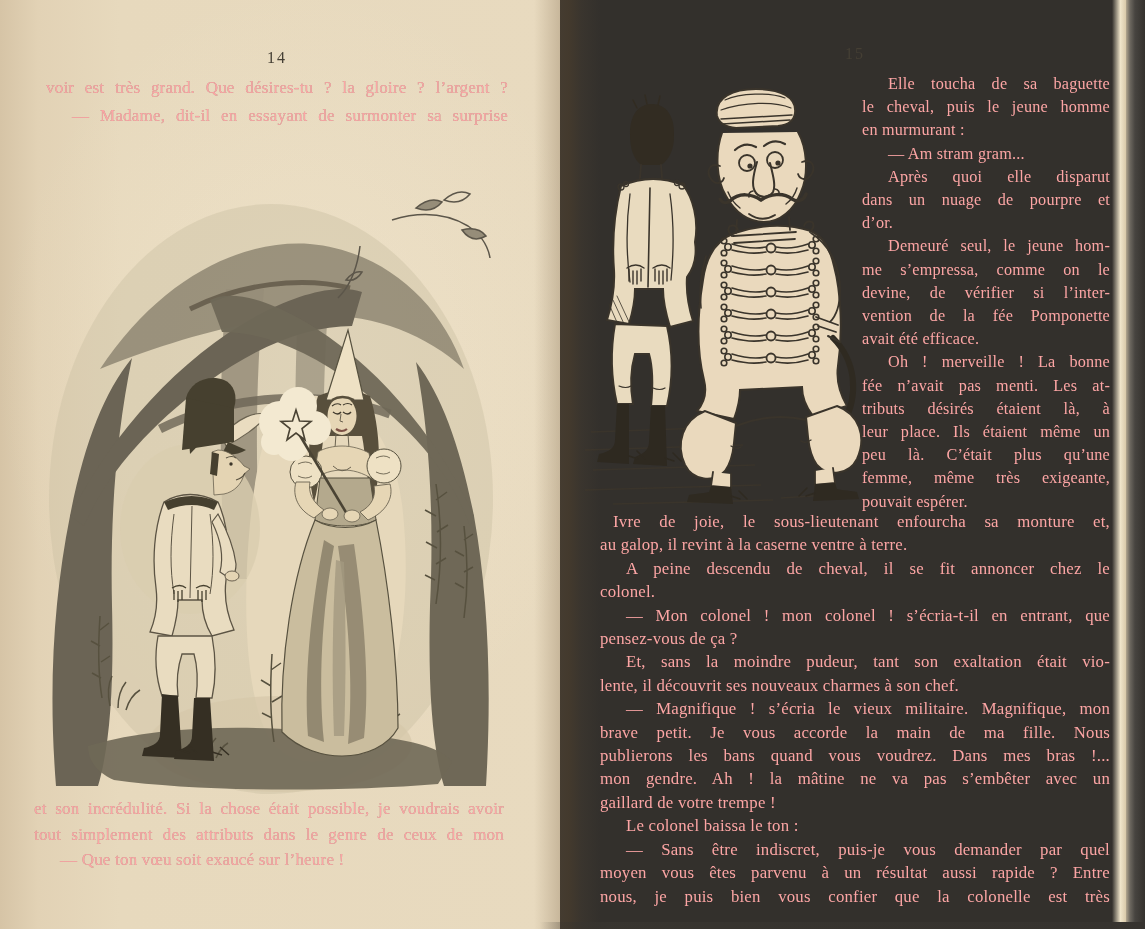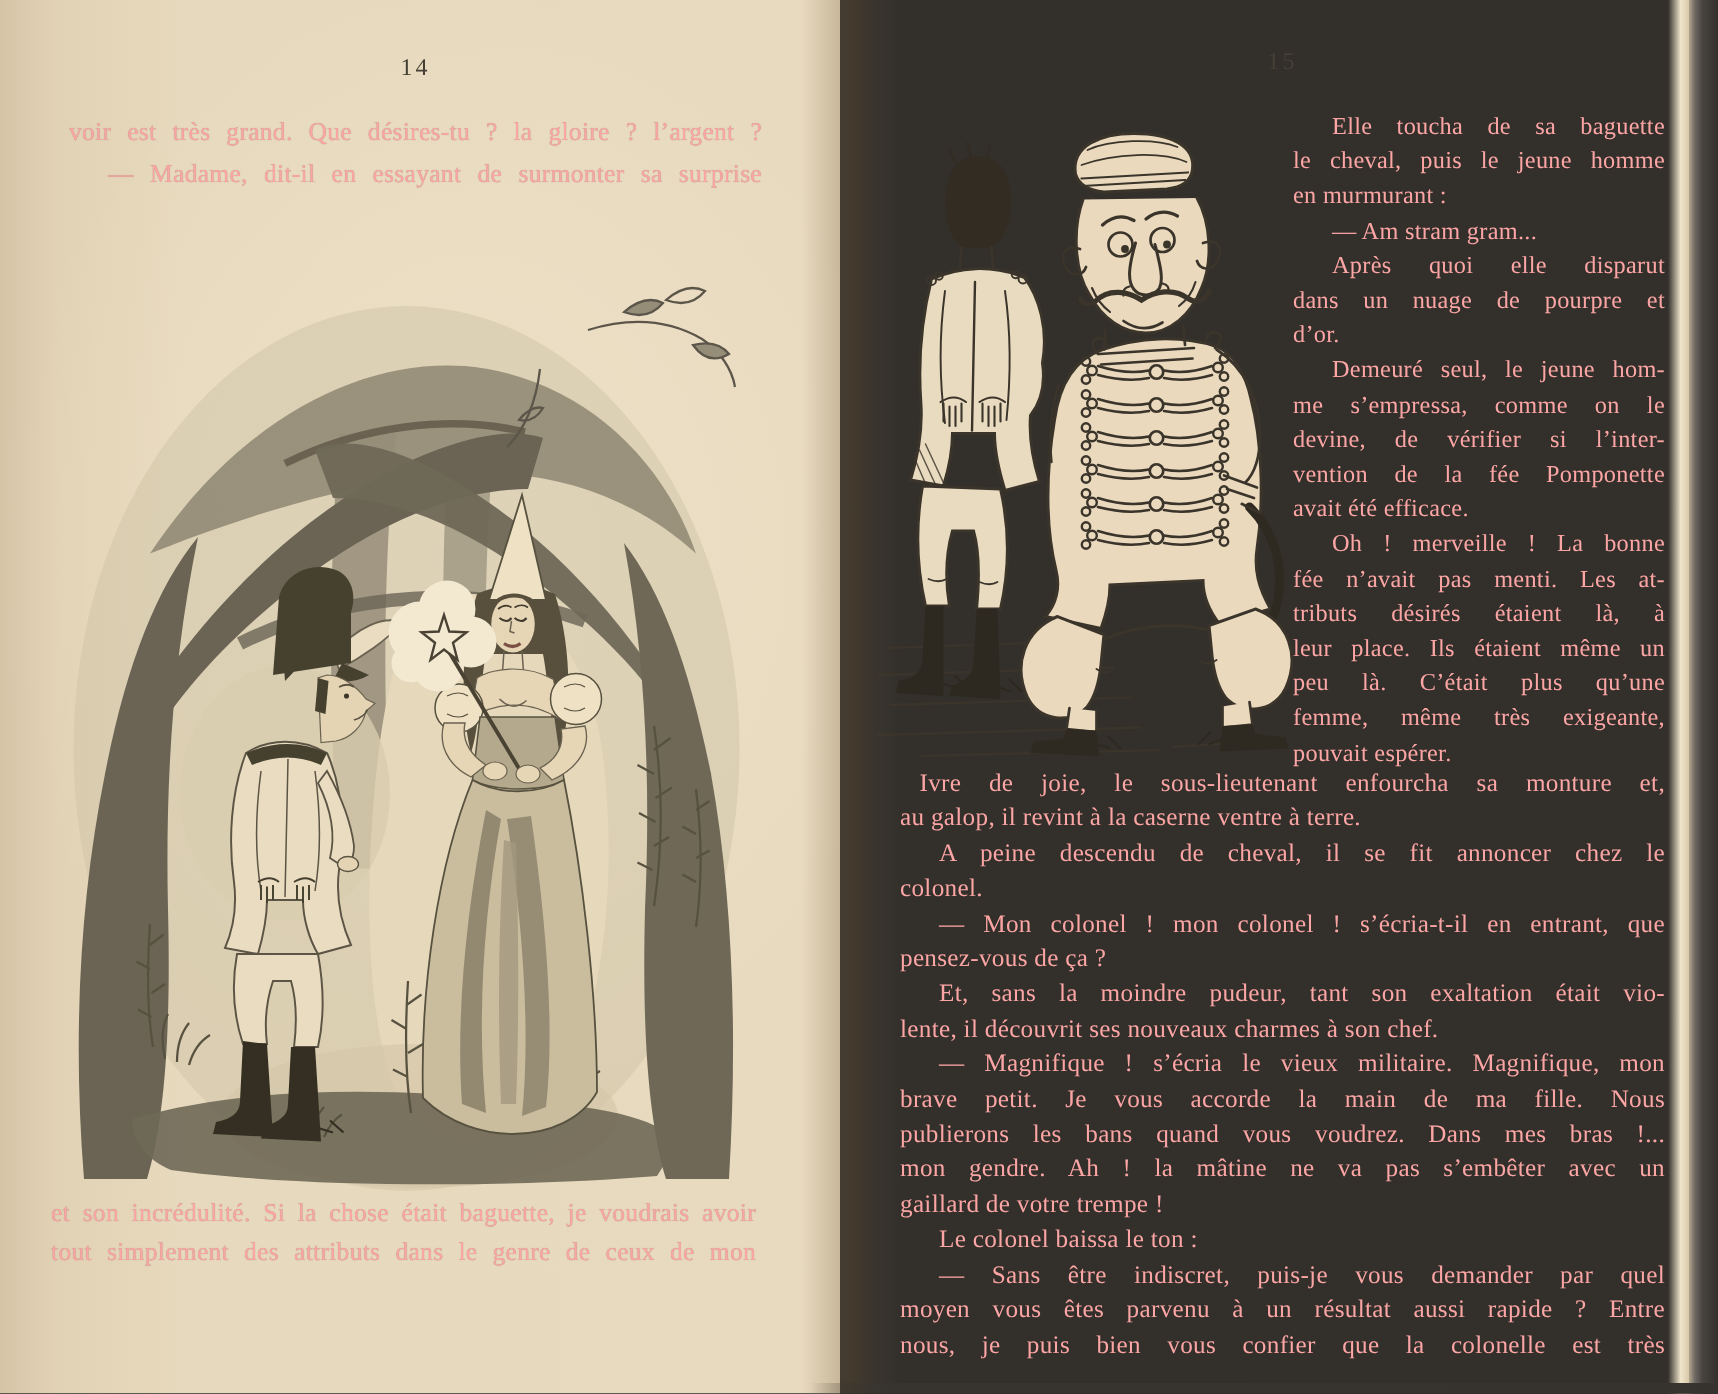--- a/index.html
+++ b/index.html
@@ -39,21 +39,21 @@
   }
   .txt{position:absolute;color:#fca5a5;text-align:justify;text-shadow:0 0 .5px rgba(59,53,43,.45);letter-spacing:.2px;}
   .line{text-align-last:left;}
   .line.j{text-align-last:justify;}
   .line.i{text-indent:26px;}
   .line.i2{text-indent:13px;}
   .lp-top{left:46px;top:74px;width:462px;font-size:17px;line-height:27.5px;}
   .lp-bottom{left:34px;top:796px;width:470px;font-size:17px;line-height:25.5px;}
   .rp-col{left:862px;top:73px;width:248px;font-size:16.2px;line-height:23.2px;}
   .rp-full{left:600px;top:510px;width:510px;font-size:16.8px;line-height:23.4px;}
-  .pagenum{position:absolute;font-size:16px;letter-spacing:2px;color:#453f34;text-align:center;font-variant-numeric:oldstyle-nums;}
+  .pagenum{position:absolute;font-size:16px;letter-spacing:2px;color:#453f34;text-align:center;font-variant-numeric:oldstyle-nums;margin-top:12px;}
   .pn-left{left:46px;width:462px;top:37px;}
   .pn-right{left:600px;width:510px;top:33px;}
   svg{position:absolute;display:block;}
   .illus-left{left:40px;top:184px;}
   .illus-right{left:585px;top:86px;}
 </style>
 </head>
 <body>
 
 <div class="page page-left"></div>
@@ -154,22 +154,23 @@
     <ellipse cx="290" cy="330" rx="8" ry="6" fill="#e6d6b5" stroke="#6a6250" stroke-width=".8"></ellipse>
     <ellipse cx="312" cy="332" rx="8" ry="6" fill="#e6d6b5" stroke="#6a6250" stroke-width=".8"></ellipse>
     <path d="M275,336 C252,392 240,474 242,548 C260,566 284,572 302,572 C326,572 348,562 358,544 C358,478 348,396 336,336 C318,346 292,346 275,336 Z" fill="#cabd9e" stroke="#57513f" stroke-width="1.2"></path>
     <path d="M284,356 C270,428 264,496 268,552 L284,558 C278,498 282,428 294,362 Z" fill="#8a8069" opacity=".85"></path>
     <path d="M314,360 C324,430 330,500 324,554 L308,560 C314,500 308,430 298,362 Z" fill="#8a8069" opacity=".8"></path>
     <path d="M296,376 C292,440 292,500 294,552 L304,552 C306,500 306,440 304,378 Z" fill="#a2987f" opacity=".8"></path>
   </g>
 </svg>
 
 <div class="txt lp-bottom">
-  <div class="line j">et son incrédulité. Si la chose était baguette, je voudrais avoir</div>
+  <div class="line j">et son incrédulité. Si la chose était possible, je voudrais avoir</div>
   <div class="line j">tout simplement des attributs dans le genre de ceux de mon</div>
+  <div class="line i">— Que ton vœu soit exaucé sur l’heure !</div>
 </div>
 
 <svg class="illus-right" width="278" height="420" viewBox="0 0 278 420">
   <defs>
     <g id="frogrow">
       <path d="M147,158 Q166,164 181,161 M147,164 Q166,169 181,166 M191,161 Q206,164 223,158 M191,166 Q206,169 223,164" stroke="#3a342b" stroke-width="1.7" fill="none"></path>
       <circle cx="143" cy="161" r="3.2" fill="none" stroke="#3a342b" stroke-width="1.6"></circle>
       <circle cx="139" cy="155" r="2.8" fill="none" stroke="#3a342b" stroke-width="1.6"></circle>
       <circle cx="139" cy="167" r="2.8" fill="none" stroke="#3a342b" stroke-width="1.6"></circle>
       <circle cx="227" cy="159" r="3.2" fill="none" stroke="#3a342b" stroke-width="1.6"></circle>

